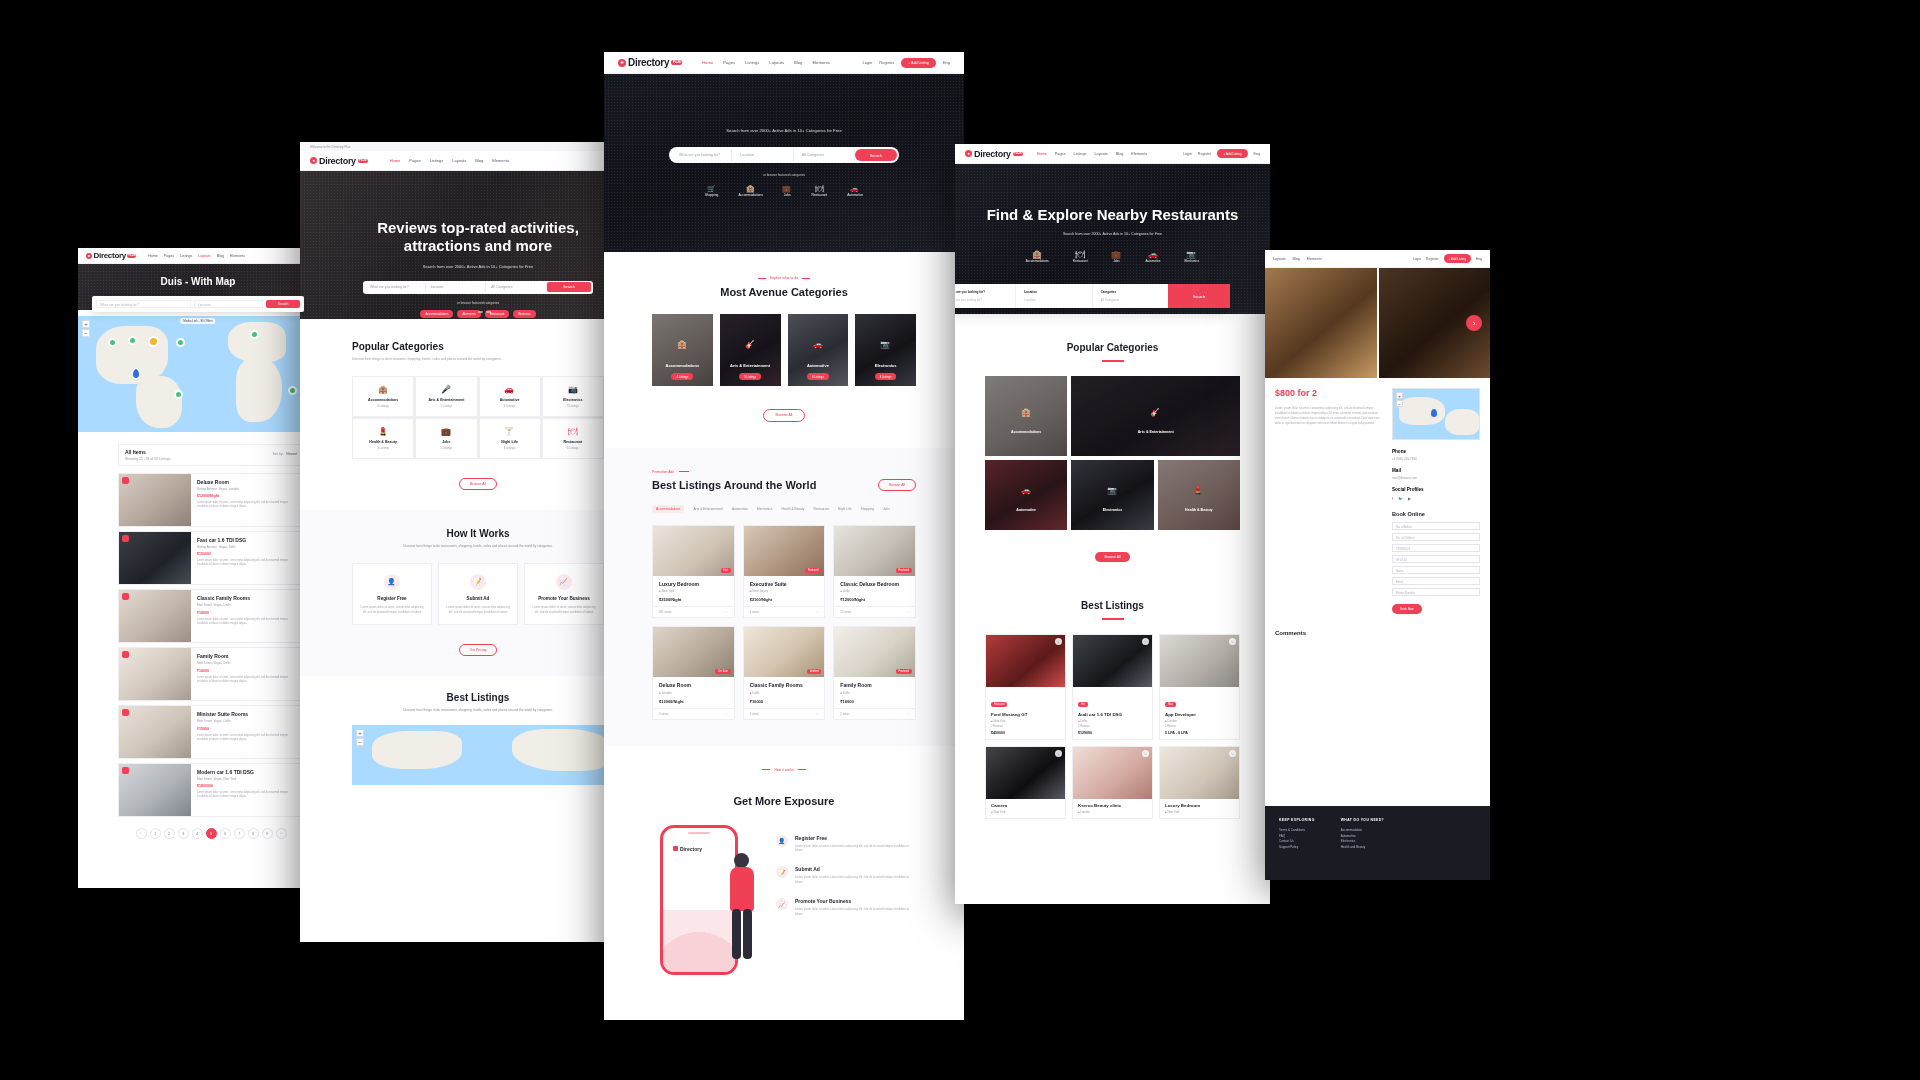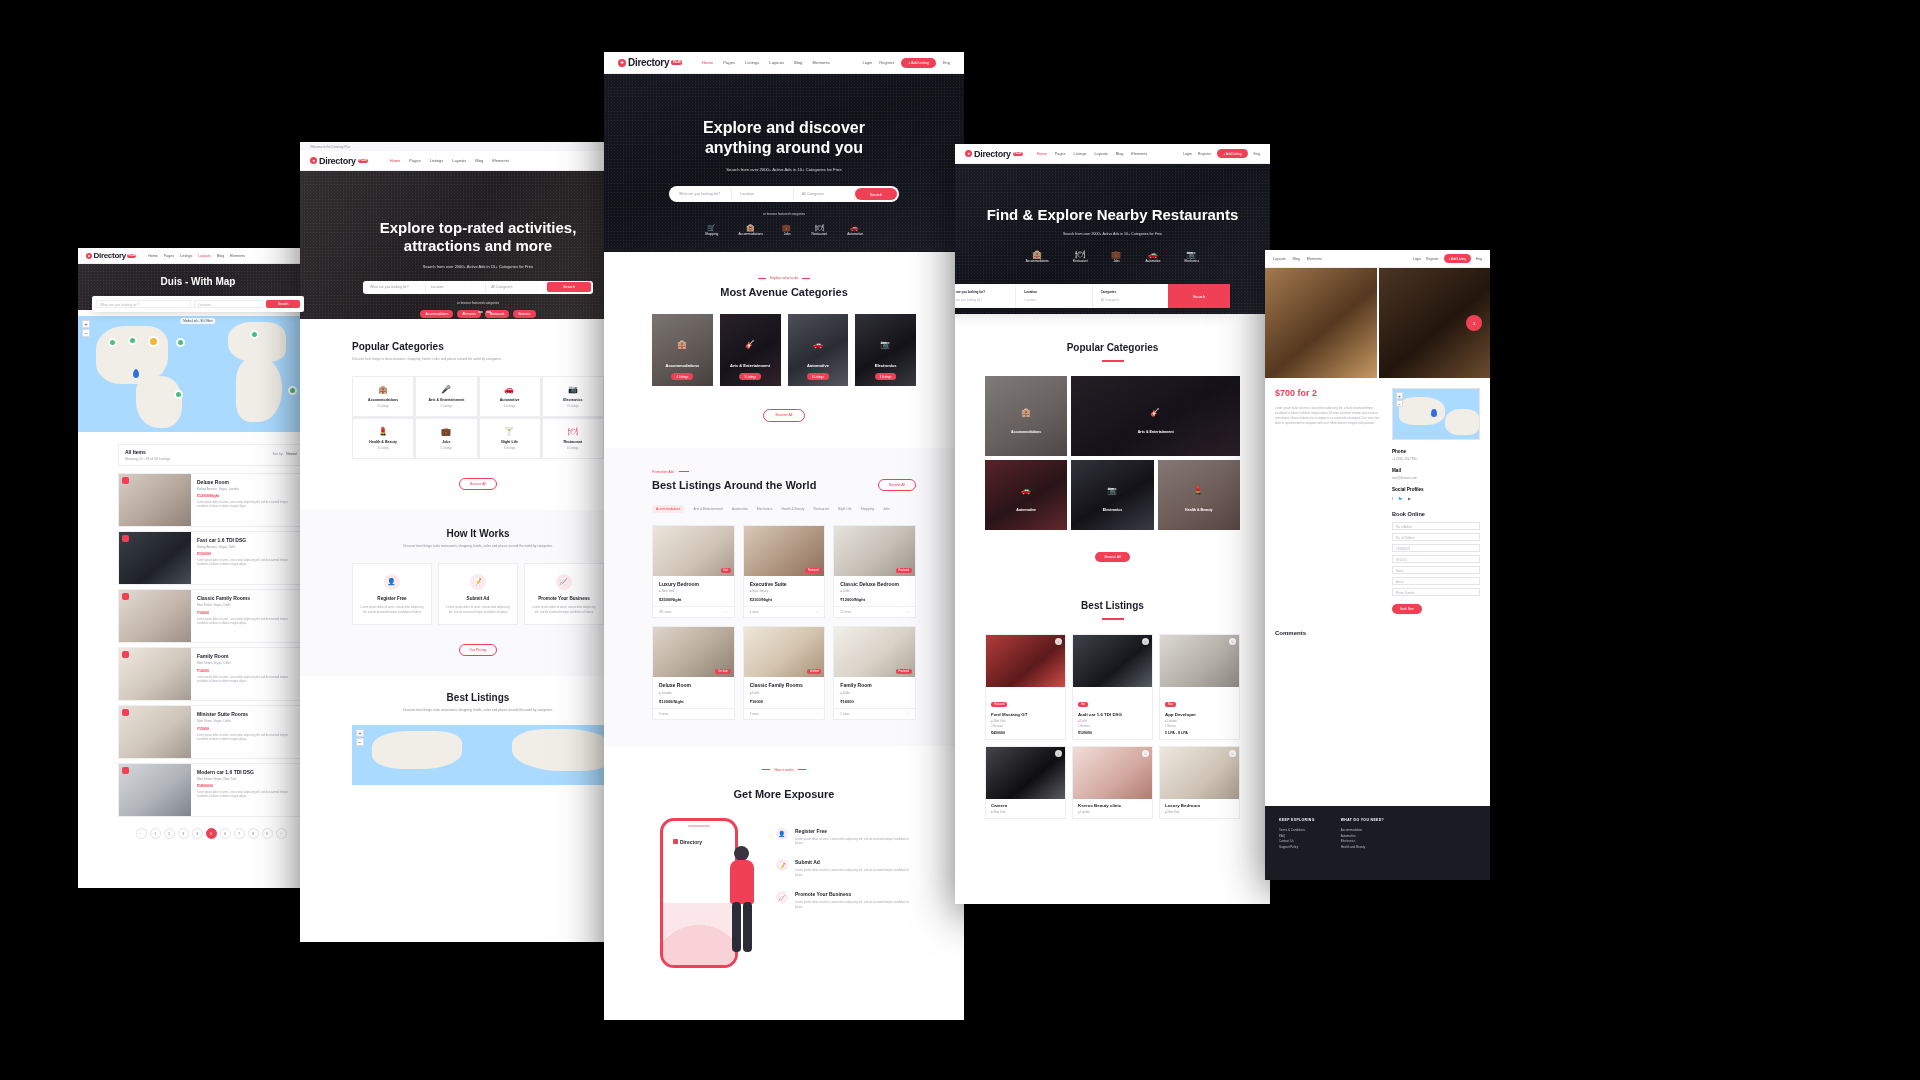--- a/index.html
+++ b/index.html
@@ -309,21 +309,21 @@
       </div>
       <div class="navright">
         <span class="btn-pill" style="font-size:3.6px; padding:3px 7px;">+ Add Listing</span>
       </div>
     </div>
 
     <div class="hero" style="height:148px; background:linear-gradient(125deg,#6a5d55,#3b3530 45%,#7d6e60);">
       <div class="shade"></div>
       <div class="grain"></div>
       <div class="inner" style="padding-top:48px;">
-        <h1 style="font-size:15px; max-width:250px; margin:0 auto;">Explore top-rated activities, attractions and more</h1>
+        <h1 style="font-size:15px; max-width:250px; margin:0 auto;">Reviews top-rated activities, attractions and more</h1>
         <div class="sub" style="font-size:4px; margin-top:8px;">Search from over 2000+ Active Ads in 10+ Categories for Free</div>
 
         <div class="searchbar" style="width:230px; height:13px; margin-top:12px; border-radius:3px; padding:2px;">
           <div class="fld" style="font-size:3.4px; padding-left:5px;">What are you looking for?</div>
           <div class="fld" style="font-size:3.4px; padding-left:5px;">Location</div>
           <div class="fld" style="font-size:3.4px; padding-left:5px;">All Categories</div>
           <div class="sbtn" style="width:44px; height:10px; font-size:3.8px; border-radius:2px;">Search</div>
         </div>
 
         <div style="font-size:3.2px; opacity:.75; margin-top:7px;">or browse featured categories</div>
@@ -452,21 +452,20 @@
         <span>Register</span>
         <span class="btn-pill" style="font-size:3.6px; padding:3px 7px;">+ Add Listing</span>
         <span>Eng</span>
       </div>
     </div>
 
     <div class="hero" style="height:178px; background:linear-gradient(160deg,#20242c,#121519 45%,#2b2f38);">
       <div class="shade"></div>
       <div class="grain"></div>
       <div class="inner" style="padding-top:44px;">
-        <h1 style="font-size:16px; max-width:220px; margin:0 auto;">Explore and discover anything around you</h1>
         <div class="sub" style="font-size:4.2px; margin-top:10px;">Search from over 2000+ Active Ads in 10+ Categories for Free</div>
 
         <div class="searchbar" style="width:230px; height:16px; margin-top:14px; padding:2px 2px 2px 0;">
           <div class="fld" style="font-size:3.6px; padding-left:10px;">What are you looking for?</div>
           <div class="fld" style="font-size:3.6px; padding-left:8px;">Location</div>
           <div class="fld" style="font-size:3.6px; padding-left:8px;">All Categories</div>
           <div class="sbtn" style="width:42px; height:12px; font-size:4px;">Search</div>
         </div>
 
         <div style="font-size:3.2px; opacity:.7; margin-top:10px;">or browse featured categories</div>
@@ -671,21 +670,21 @@
         </div>
       </div>
     </div>
 
     <div style="padding:22px 48px 30px; background:#fff;">
       <div class="sec-tag" style="font-size:3.4px;">
         <span style="display:inline-block;width:8px;height:1px;background:#ef4056;vertical-align:middle;margin-right:3px;"></span>
         <span>How it works</span>
         <span style="display:inline-block;width:8px;height:1px;background:#ef4056;vertical-align:middle;margin-left:3px;"></span>
       </div>
-      <div class="sec-title" style="font-size:11px; margin-top:16px;">Get More Exposure</div>
+      <div class="sec-title" style="font-size:11px; margin-top:23px;">Get More Exposure</div>
 
       <div style="display:flex; gap:14px; margin-top:18px; align-items:flex-start;">
 
         <div style="width:110px; height:160px; position:relative;">
           <div style="position:absolute; left:8px; top:0; width:78px; height:150px; border:3px solid #ef4056;
                       border-radius:14px; background:#fff;">
             <div style="width:22px;height:2px;background:#f2c2c8;border-radius:2px;margin:4px auto 0;"></div>
             <div style="display:flex;align-items:center;gap:2px;margin:12px 0 0 10px;">
               <span style="width:5px;height:5px;background:#ef4056;border-radius:1px;display:inline-block;"></span>
               <span style="font-size:5px;font-weight:bold;color:#1b1b28;">Directory</span>
@@ -961,21 +960,21 @@
     <div style="position:relative; height:110px; display:flex; gap:2px;">
       <div class="photo" style="flex:1; background:linear-gradient(140deg,#a3794e,#55381f 55%,#c79a63);"></div>
       <div class="photo" style="flex:1; background:linear-gradient(140deg,#4b3524,#22150c 55%,#6d4c30);"></div>
       <div style="position:absolute; right:8px; top:50%; transform:translateY(-50%); width:16px; height:16px;
                   border-radius:50%; background:#ef4056; color:#fff; display:flex; align-items:center;
                   justify-content:center; font-size:8px;">›</div>
     </div>
 
     <div style="display:flex; padding:10px 10px 0; gap:8px;">
       <div style="flex:1.4;">
-        <div style="font-size:9px; font-weight:bold; color:#ef4056;">$700 for 2</div>
+        <div style="font-size:9px; font-weight:bold; color:#ef4056;">$800 for 2</div>
         <div style="font-size:2.8px; color:#a8a8b4; line-height:1.75; margin-top:8px;">Lorem ipsum dolor sit amet, consectetur adipiscing elit, sed do eiusmod tempor incididunt ut labore et dolore magna aliqua. Ut enim ad minim veniam, quis nostrud exercitation ullamco laboris nisi ut aliquip ex ea commodo consequat. Duis aute irure dolor in reprehenderit in voluptate velit esse cillum dolore eu fugiat nulla pariatur.</div>
       </div>
 
       <div style="width:88px;">
         <div class="map" style="height:52px; border:1px solid #e3e3ea;">
           <div class="land" style="left:6px; top:8px; width:46px; height:28px; border-radius:35% 45% 40% 30%;"></div>
           <div class="land" style="left:52px; top:20px; width:34px; height:26px; border-radius:45% 35% 30% 40%;"></div>
           <div style="position:absolute; left:38px; top:20px; width:6px; height:8px; background:#2f6fe0;
                       border-radius:50% 50% 50% 50%/60% 60% 40% 40%;"></div>
           <div class="ctrl" style="left:3px;top:3px;width:7px;height:7px;font-size:5px;">+</div>

